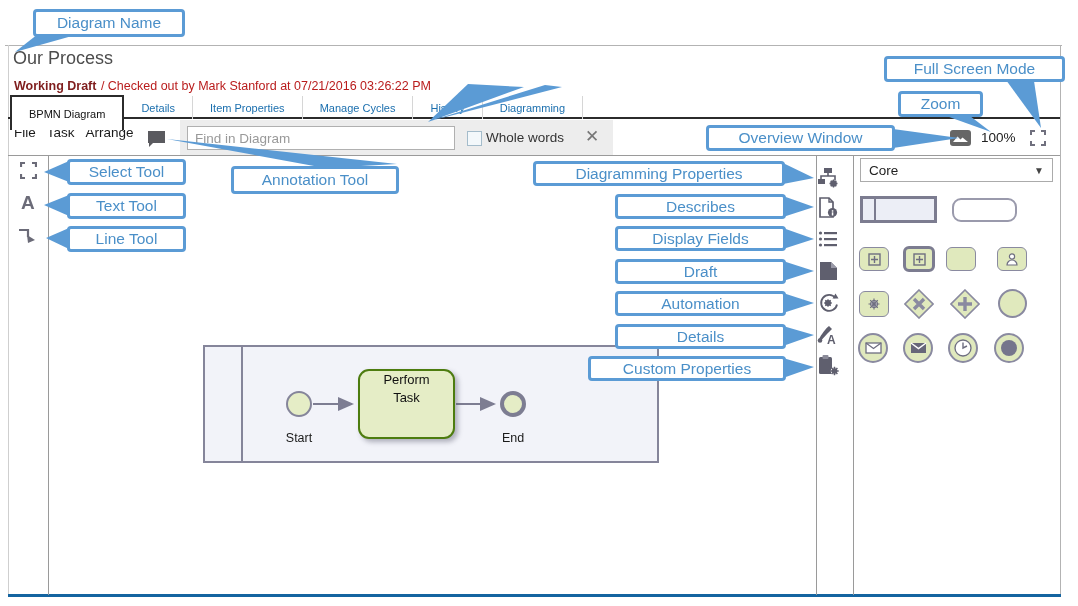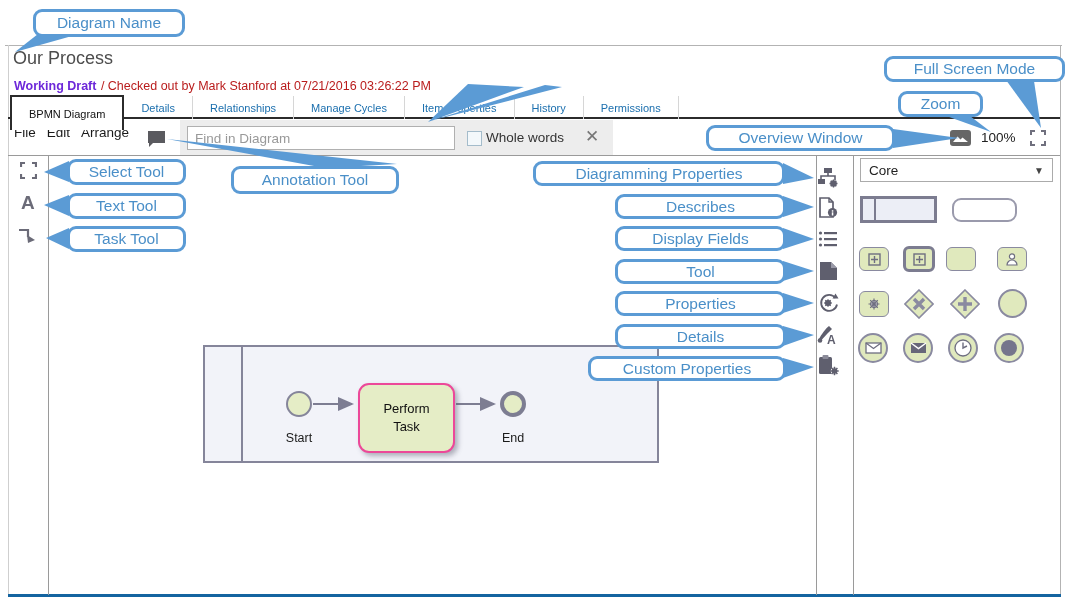--- a/index.html
+++ b/index.html
@@ -2,27 +2,27 @@
 <html><head>
 <meta charset="utf-8">
 <style>
   html,body{margin:0;padding:0;background:#fff;}
   #page{position:relative;width:1078px;height:606px;background:#fff;
         font-family:"Liberation Sans",sans-serif;overflow:hidden;}
   .abs{position:absolute;}
   .hline{position:absolute;background:#9a9a9a;height:1px;}
   .vline{position:absolute;background:#9a9a9a;width:1px;}
   
-  .co{position:absolute;border:3px solid #5b9bd5;border-radius:9px;background:#fff;
+  .co{position:absolute;border:3px solid #5b9bd5;border-radius:4px;background:#fff;
       color:#4a8fc8;font-size:15.5px;display:flex;align-items:center;justify-content:center;
       z-index:10;white-space:nowrap;}
   #tails{position:absolute;left:0;top:0;z-index:9;pointer-events:none;}
   
   .title{color:#4d4d4d;font-size:18px;}
-  .status-green{color:#6d28d9;font-weight:bold;font-size:12.5px;}
+  .status-green{color:#7f1d1d;font-weight:bold;font-size:12.5px;}
   .status-gray{color:#b91c1c;font-size:12.5px;}
   
   .tabbar{position:absolute;left:10px;top:96px;height:23px;display:flex;align-items:stretch;z-index:2;}
   .tab{display:flex;align-items:center;padding:4px 17px;color:#1b6fae;font-size:11px;
        border-right:1px solid #d6d6d6;cursor:pointer;}
   .tab.active{border:2px solid #2b2b2b;border-bottom:none;background:#fff;color:#111;
        height:25px;margin-top:-1px;z-index:3;}
   .tabline{position:absolute;left:8px;top:117px;width:1052px;height:2px;background:#2b2b2b;z-index:1;}
   
   .menu{position:absolute;left:14px;top:125px;display:flex;gap:11px;color:#1a1a1a;font-size:13.5px;}
@@ -33,23 +33,23 @@
   .chk{position:absolute;left:287px;top:11px;width:13px;height:13px;border:1px solid #a4bccb;background:#f3f8fb;}
   .chklabel{position:absolute;left:306px;top:10px;font-size:13.5px;color:#333;}
   .closex{position:absolute;left:405px;top:6px;font-size:17px;color:#777;cursor:pointer;}
   .zoomtxt{position:absolute;left:981px;top:130px;font-size:13.5px;color:#222;}
   
   .pool{position:absolute;left:203px;top:345px;width:456px;height:118px;background:#f2f3f9;
         border:2px solid #85859a;box-sizing:border-box;}
   .poolband{position:absolute;left:0;top:0;width:38px;height:100%;border-right:2px solid #85859a;box-sizing:border-box;}
   .bpmn-start{position:absolute;left:286px;top:391px;width:26px;height:26px;border-radius:50%;
         background:#e5edc6;border:2px solid #85859a;box-sizing:border-box;}
-  .bpmn-task{position:absolute;left:358px;top:383px;width:97px;height:70px;border-radius:11px;
-        background:#e5edc6;border:2px solid #ec4899;box-shadow:3px 3px 5px rgba(90,90,110,.45);
-        display:flex;align-items:center;justify-content:center;text-align:center;
+  .bpmn-task{position:absolute;left:358px;top:369px;width:97px;height:70px;border-radius:11px;
+        background:#e5edc6;border:2px solid #4d7c0f;box-shadow:3px 3px 5px rgba(90,90,110,.45);
+        display:flex;align-items:flex-start;justify-content:center;text-align:center;
         font-size:13px;color:#111;line-height:1.4;box-sizing:border-box;}
   .bpmn-end{position:absolute;left:500px;top:391px;width:26px;height:26px;border-radius:50%;
         background:#e5edc6;border:4px solid #7d7d92;box-sizing:border-box;}
   .nodelabel{position:absolute;font-size:12.5px;color:#1a1a1a;text-align:center;}
   
   .dropdown{position:absolute;left:860px;top:158px;width:193px;height:24px;border:1px solid #ababab;
         background:#fff;display:flex;align-items:center;font-size:13.5px;color:#222;
         padding:0 8px;box-sizing:border-box;justify-content:space-between;cursor:pointer;}
   .caret{font-size:10px;color:#444;}
   .shape{position:absolute;box-sizing:border-box;cursor:pointer;}
@@ -70,30 +70,29 @@
   <div class="abs title" style="left:13px;top:48px;">Our Process</div>
   <div class="abs" style="left:14px;top:76px;">
     <span class="status-green">Working Draft</span>
     <span class="status-gray">/ Checked out by Mark Stanford at 07/21/2016 03:26:22 PM</span>
   </div>
 
   <div class="tabline"></div>
   <div class="tabbar">
     <div class="tab active">BPMN Diagram</div>
     <div class="tab">Details</div>
-    <div class="tab">Relationships</div>
+    <div class="tab">Item Properties</div>
     <div class="tab">Manage Cycles</div>
-    <div class="tab">Item Properties</div>
     <div class="tab">History</div>
-    <div class="tab">Permissions</div>
+    <div class="tab">Diagramming</div>
   </div>
 
   <div class="menu">
     <span>File</span>
-    <span>Edit</span>
+    <span>Task</span>
     <span>Arrange</span>
   </div>
   <svg class="abs" style="left:147px;top:130px;" width="19" height="17">
     <path d="M1 1 h17 v12 h-12 l-4 4 v-4 h-1 z" fill="#5a5a5f"></path>
   </svg>
 
   <div class="findpanel">
     <input class="findinput" placeholder="Find in Diagram" style="">
     <div class="chk"></div>
     <div class="chklabel">Whole words</div>
@@ -302,22 +301,22 @@
     </g>
   </svg>
 
   <div class="co" style="left:33px;top:9px;width:146px;height:22px;">Diagram Name</div>
   <div class="co" style="left:884px;top:56px;width:175px;height:20px;">Full Screen Mode</div>
   <div class="co" style="left:898px;top:91px;width:79px;height:20px;">Zoom</div>
   <div class="co" style="left:706px;top:125px;width:183px;height:20px;">Overview Window</div>
   <div class="co" style="left:67px;top:159px;width:113px;height:20px;">Select Tool</div>
   <div class="co" style="left:231px;top:166px;width:162px;height:22px;">Annotation Tool</div>
   <div class="co" style="left:67px;top:193px;width:113px;height:20px;">Text Tool</div>
-  <div class="co" style="left:67px;top:226px;width:113px;height:20px;">Task Tool</div>
+  <div class="co" style="left:67px;top:226px;width:113px;height:20px;">Line Tool</div>
   <div class="co" style="left:615px;top:194px;width:165px;height:19px;">Describes</div>
   <div class="co" style="left:533px;top:161px;width:246px;height:19px;">Diagramming Properties</div>
   <div class="co" style="left:615px;top:226px;width:165px;height:19px;">Display Fields</div>
-  <div class="co" style="left:615px;top:259px;width:165px;height:19px;">Tool</div>
-  <div class="co" style="left:615px;top:291px;width:165px;height:19px;">Properties</div>
+  <div class="co" style="left:615px;top:259px;width:165px;height:19px;">Draft</div>
+  <div class="co" style="left:615px;top:291px;width:165px;height:19px;">Automation</div>
   <div class="co" style="left:615px;top:324px;width:165px;height:19px;">Details</div>
   <div class="co" style="left:588px;top:356px;width:192px;height:19px;">Custom Properties</div>
 
 </div>
 
 </body></html>

